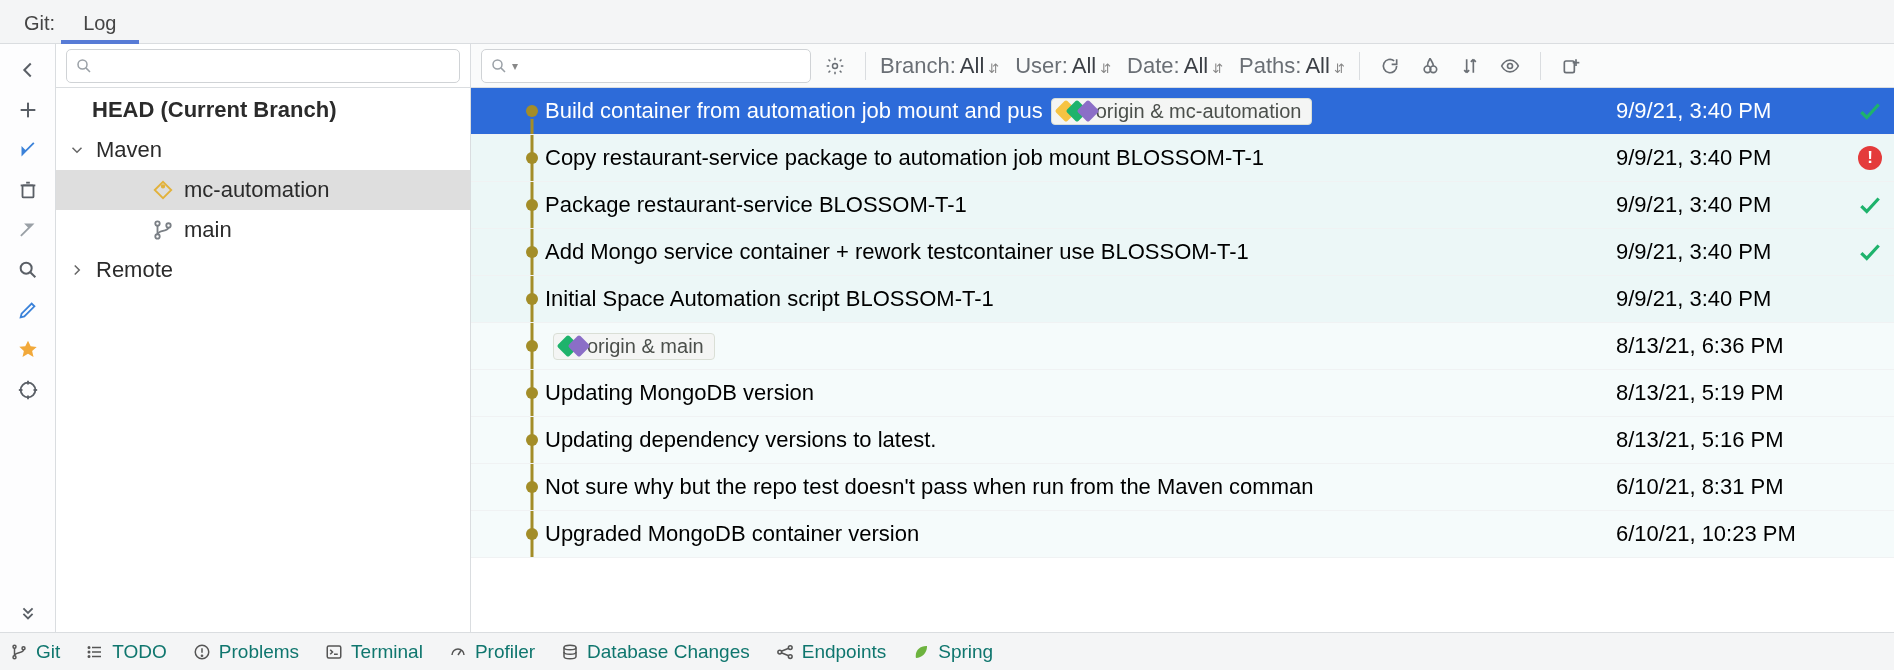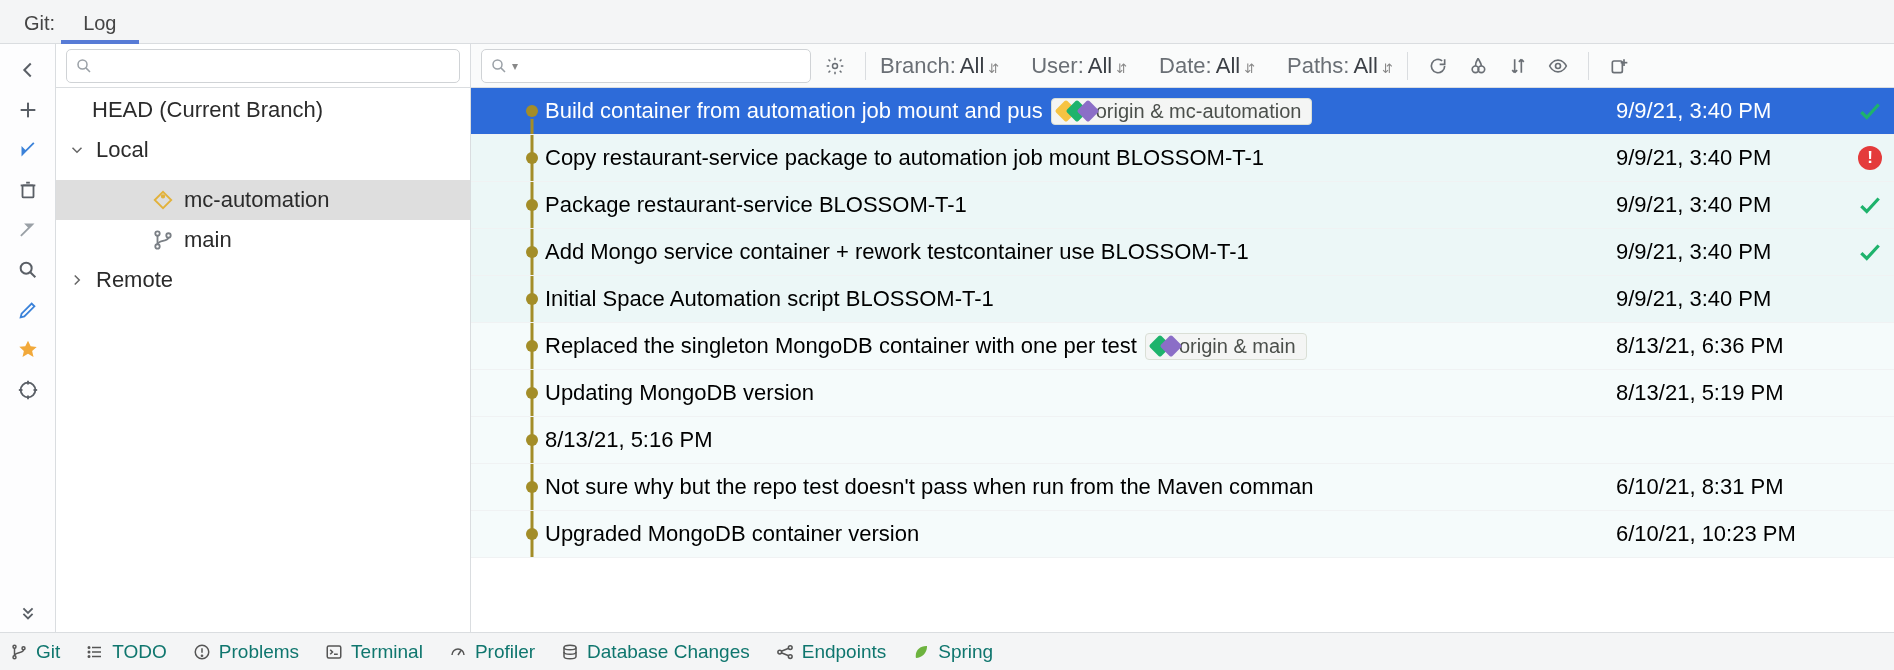--- a/index.html
+++ b/index.html
@@ -67,40 +67,40 @@
     height:44px; padding:6px 10px; border-bottom:1px solid var(--border);
     display:flex; align-items:center;
   }
   .search-box {
     flex:1; height:34px; border:1px solid #d0d3d6; border-radius:5px;
     background:#fff; display:flex; align-items:center; padding:0 8px; color:#9aa0a6;
   }
   .search-box svg { width:18px; height:18px; }
   .tree { padding:2px 0; font-size:22px; user-select:none; }
   .tree-row { display:flex; align-items:center; height:40px; padding:0 10px; cursor:pointer; }
-  .tree-row.indent1 { padding-left:36px; }
+  .tree-row.indent1 { padding-left:36px;font-weight:bold; }
   .tree-row.indent2 { padding-left:96px; }
-  .tree-row.active { background: var(--active-tree); margin-top: 10px; }
+  .tree-row.active { background: var(--active-tree); }
   .tree-row .chev { width:18px; height:18px; margin-right:10px; color:#666; }
   .tree-row .bico { width:22px; height:22px; margin-right:10px; }
 
   
   .log-pane { flex:1; background:#fff; display:flex; flex-direction:column; min-width:0; }
   .toolbar {
     height:44px; border-bottom:1px solid var(--border);
     display:flex; align-items:center; gap:8px; padding:6px 10px;
     background:#fafbfb;
   }
   .toolbar .search-slot { width:330px; }
   .toolbar .search-box { position:relative; }
   .toolbar .search-box .caret { margin-left:4px; color:#888; font-size:12px; }
   .t-ico { width:32px; height:32px; display:flex; align-items:center; justify-content:center; color:#6a6f75; cursor:pointer; border-radius:4px; }
   .t-ico svg { width:20px; height:20px; }
   .vsep { width:1px; height:28px; background:var(--border); margin:0 6px; }
-  .filters { display:flex; align-items:center; gap:32px; color:var(--muted); font-size:22px; white-space:nowrap; }
+  .filters { display:flex; align-items:center; gap:16px; color:var(--muted); font-size:22px; white-space:nowrap; }
   .filter { cursor:pointer; }
   .filter b { color:#3b3f45; font-weight:500; margin-left:4px; }
   .filter .dd { font-size:13px; color:#888; margin-left:4px; }
 
   
   .loglist { flex:1; overflow:hidden; position:relative; }
   .row {
     height:47px; display:flex; align-items:center; position:relative;
     font-size:22px; color:#000;
     border-bottom:0.5px solid #f0f2f3;
@@ -225,21 +225,21 @@
       </div>
     </div>
     <div class="tree">
       <div class="tree-row indent1">
         <span>HEAD (Current Branch)</span>
       </div>
       <div class="tree-row" style="padding-left:12px">
         <svg class="chev" viewBox="0 0 24 24" fill="none" stroke="currentColor" stroke-width="2">
             <polyline points="6 9 12 15 18 9"></polyline>
           </svg>
-        <span>Local</span>
+        <span>Maven</span>
       </div>
       <div class="tree-row indent2 active">
         <svg class="bico" viewBox="0 0 24 24" fill="none" stroke="#e2b23c" stroke-width="2">
             <path d="M3 12 L12 3 L21 12 L12 21 Z"></path>
             <circle cx="12" cy="8" r="1.4" fill="#e2b23c"></circle>
           </svg>
         <span>mc-automation</span>
       </div>
       <div class="tree-row indent2">
         <svg class="bico" viewBox="0 0 24 24" fill="none" stroke="#7a7f85" stroke-width="2">
@@ -391,21 +391,20 @@
             <span>Initial Space Automation script BLOSSOM-T-1</span>
           </div>
           <div class="date">9/9/21, 3:40 PM</div>
           <div class="status"></div>
         </div>
         <div class="row alt-b">
           <div class="graph-cell">
             <div class="graph-dot"></div>
           </div>
           <div class="msg">
-            <span>Replaced the singleton MongoDB container with one per test</span>
             <span class="branch-tag">
               <span class="tagicons">
                 <span style="background: rgb(30, 179, 108);"></span>
                 <span style="background: rgb(139, 110, 199);"></span>
               </span>
               <span>origin &amp; main</span>
             </span>
           </div>
           <div class="date">8/13/21, 6:36 PM</div>
           <div class="status"></div>
@@ -417,20 +416,23 @@
           <div class="msg">
             <span>Updating MongoDB version</span>
           </div>
           <div class="date">8/13/21, 5:19 PM</div>
           <div class="status"></div>
         </div>
         <div class="row alt-b">
           <div class="graph-cell">
             <div class="graph-dot"></div>
           </div>
+          <div class="msg">
+            <span>Updating dependency versions to latest.</span>
+          </div>
           <div class="date">8/13/21, 5:16 PM</div>
           <div class="status"></div>
         </div>
         <div class="row alt-b">
           <div class="graph-cell">
             <div class="graph-dot"></div>
           </div>
           <div class="msg">
             <span>Not sure why but the repo test doesn't pass when run from the Maven comman</span>
           </div>

